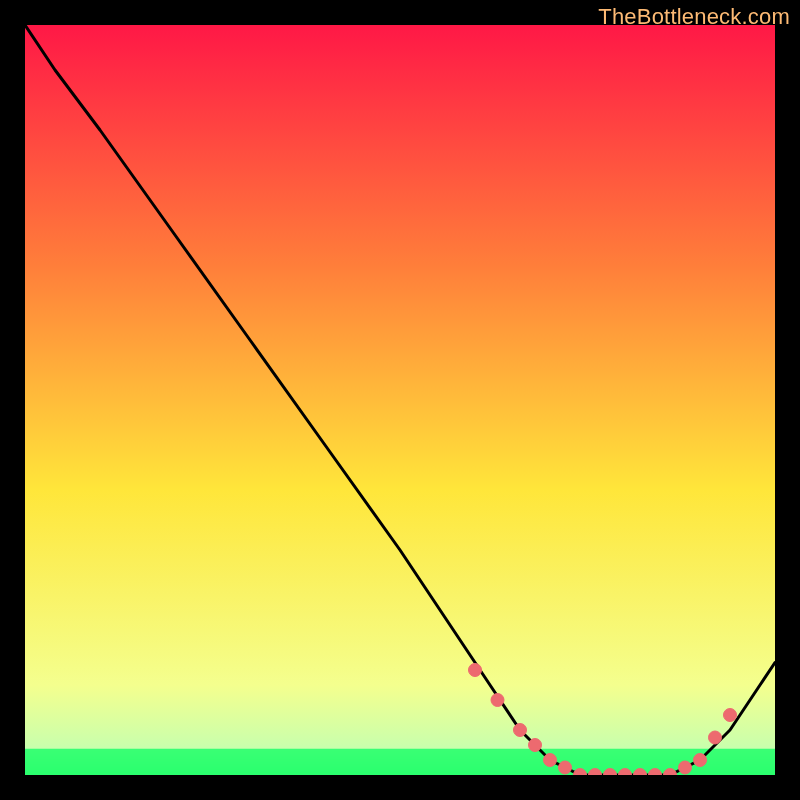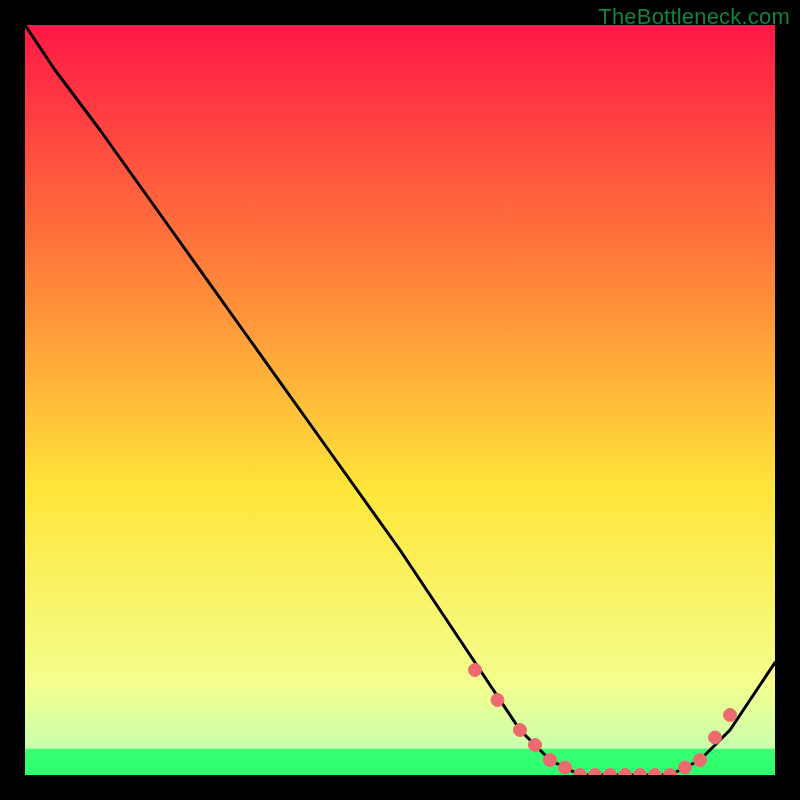--- a/index.html
+++ b/index.html
@@ -14,21 +14,21 @@
   .frame {
     position: relative;
     width: 800px;
     height: 800px;
     background: #000;
   }
   .watermark {
     position: absolute;
     top: 4px;
     right: 10px;
-    color: #15803d;
+    color: #fdba74;
     font-size: 22px;
     font-weight: 500;
     letter-spacing: 0.2px;
     z-index: 10;
     user-select: none;
   }
   .plot {
     position: absolute;
     left: 25px;
     top: 25px;

